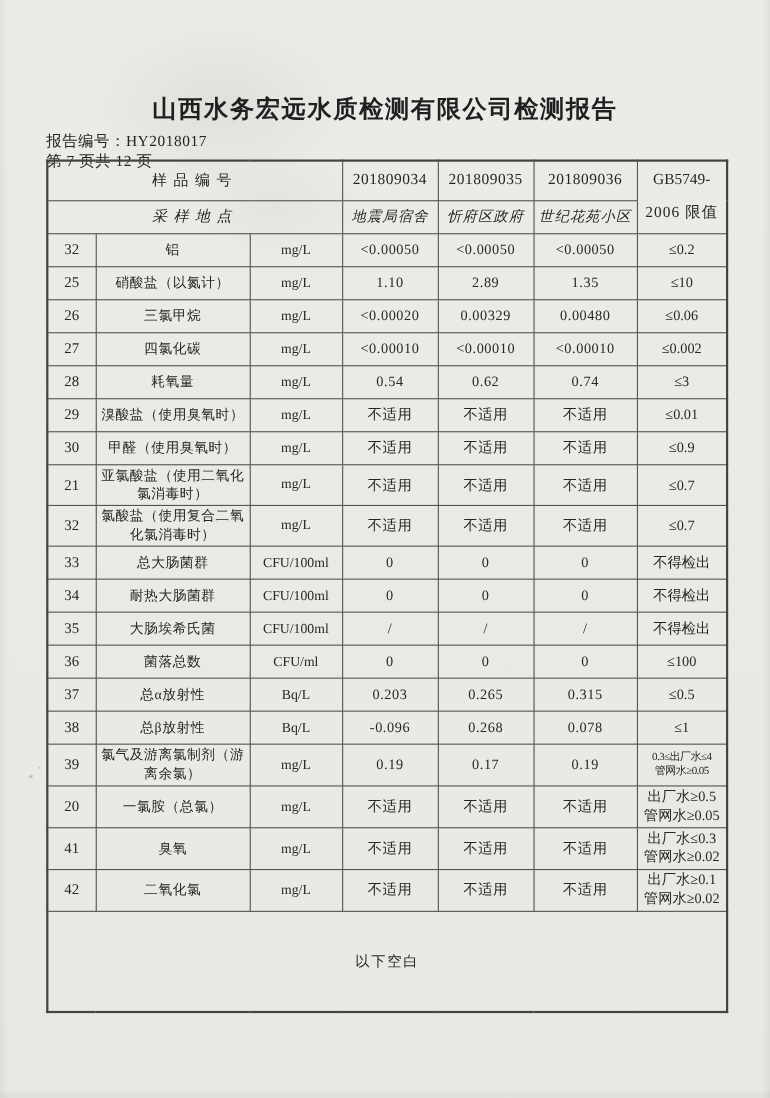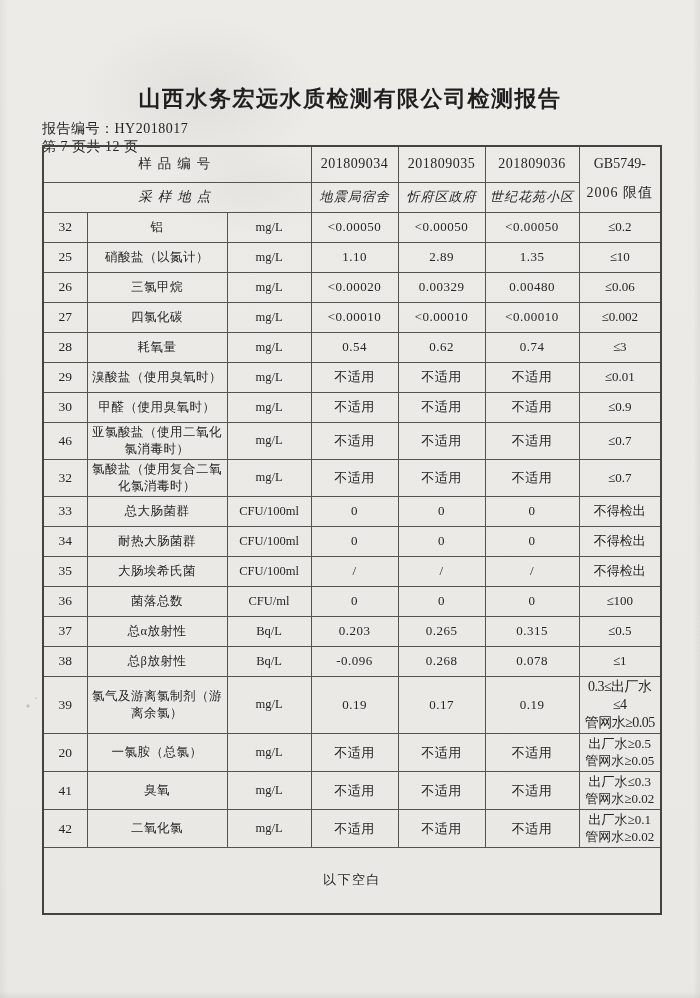--- a/index.html
+++ b/index.html
@@ -39,34 +39,34 @@
     border:1px solid #555350;
     text-align:center;vertical-align:middle;
     padding:1px 2px;overflow:hidden;
   }
   table.report{border:2px solid #45433f;}
   tr.hr1{height:36px;}
   tr.hr2{height:30px;font-style:italic;}
   tr.r{height:30px;}
   tr.tall{height:37px;}
   tr.tall2{height:38px;font-family:Liberation Serif, serif;}
-  tr.blankrow{height:66px;}
+  tr.blankrow{height:92px;}
   .c-label{letter-spacing:6px;font-size:13.5px;}
   .c-sid{font-size:14px;letter-spacing:0.5px;}
   .c-loc{font-size:13px;letter-spacing:1px;}
   .c-limhead{font-size:14px;}
   .c-limhead .l1{margin-bottom:12px;}
   .c-limhead .l2{letter-spacing:1px;}
   .c-no{font-size:13.5px;}
   .c-name{text-align:left;padding:1px 6px;font-size:12.5px;letter-spacing:0.5px;line-height:1.35;}
   .c-unit{font-size:12.5px;}
   .c-val{font-size:13px;letter-spacing:0.5px;}
   .c-lim{font-size:13px;}
   .c-lim.sm{font-size:13px;line-height:1.3;letter-spacing:0px;}
-  .c-lim.xs{font-size:14px;line-height:1.3;letter-spacing:-0.5px;}
+  .c-lim.xs{font-size:10px;line-height:1.3;letter-spacing:-0.5px;}
   .c-blank{text-align:left;vertical-align:top;padding:10px 8px;font-size:13px;letter-spacing:1.5px;}
 </style>
 </head>
 <body>
 
 <div class="page">
 
   <div class="title">山西水务宏远水质检测有限公司检测报告</div>
 
   <div class="meta">
@@ -159,21 +159,21 @@
     <tr class="r">
       <td class="c-no">30</td>
       <td class="c-name">甲醛（使用臭氧时）</td>
       <td class="c-unit">mg/L</td>
       <td class="c-val">不适用</td>
       <td class="c-val">不适用</td>
       <td class="c-val">不适用</td>
       <td class="c-lim">≤0.9</td>
     </tr>
     <tr class="tall">
-      <td class="c-no">46</td>
+      <td class="c-no">21</td>
       <td class="c-name">亚氯酸盐（使用二氧化氯消毒时）</td>
       <td class="c-unit">mg/L</td>
       <td class="c-val">不适用</td>
       <td class="c-val">不适用</td>
       <td class="c-val">不适用</td>
       <td class="c-lim">≤0.7</td>
     </tr>
     <tr class="tall">
       <td class="c-no">32</td>
       <td class="c-name">氯酸盐（使用复合二氧化氯消毒时）</td>

